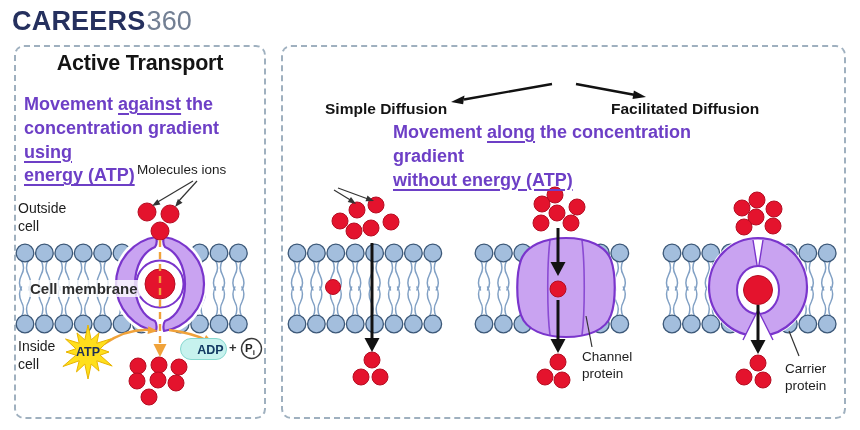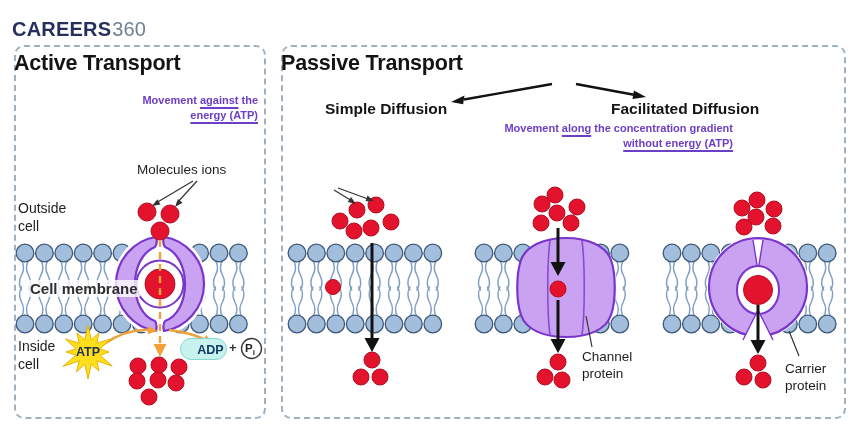--- a/index.html
+++ b/index.html
@@ -8,25 +8,25 @@
     --head-fill:#a3bedd; --head-stroke:#3c5878; --tail:#81a0c4;
     --navy:#25305e; --gray360:#727f93; --border:#9fb0bf;
   }
   *{box-sizing:border-box}
   html,body{margin:0;padding:0;background:#fff}
   #stage{position:relative;width:860px;height:430px;background:#fff;overflow:hidden;
          font-family:"Liberation Sans",sans-serif}
   .panel{position:absolute;border:2px dashed var(--border);border-radius:10px}
   #diagram{position:absolute;left:0;top:0;z-index:2}
   .txt{position:absolute;z-index:3}
-  #logo{left:12px;top:18px;font-size:20px;font-weight:bold;letter-spacing:.2px}
+  #logo{left:12px;top:6px;font-size:27px;font-weight:bold;letter-spacing:.2px}
   #logo .brand{color:var(--navy)}
   #logo .suffix{color:var(--gray360);font-weight:normal;margin-left:1px}
-  .ptitle{font-size:21.5px;font-weight:bold;color:#141414;text-align:left;letter-spacing:-.2px}
-  .subtitle{color:var(--purple);font-weight:bold;font-size:11px;line-height:1.32;text-align:right}
+  .ptitle{font-size:21.5px;font-weight:bold;color:#141414;text-align:center;letter-spacing:-.2px}
+  .subtitle{color:var(--purple);font-weight:bold;font-size:18px;line-height:1.32;text-align:left}
   .u{text-decoration:underline;text-decoration-thickness:1.5px;text-underline-offset:3px}
   .branch-lbl{font-size:15.5px;font-weight:bold;color:#141414;text-align:left}
   .lbl{font-size:13.5px;color:#1d1d1d;line-height:1.28}
   .memb-lbl{font-size:15px;font-weight:bold;color:#2e2e2e;background:rgba(255,255,255,.78);
             padding:0 3px;border-radius:3px}
   .energy-lbl{font-size:12.5px;font-weight:bold;color:#1d2e55;text-align:center}
   .plus{font-size:13px;font-weight:bold;color:#333}
   .pi{font-size:11.5px;font-weight:bold;color:#222}
   .pi sub{font-size:8px}
   
@@ -412,36 +412,36 @@
   </svg>
 
   <div id="logo" class="txt">
     <span class="brand">CAREERS</span><span class="suffix">360</span>
   </div>
 
   <div class="txt ptitle" style="left:14px;top:51px;width:252px">Active Transport</div>
 
   <div class="txt subtitle" style="left:24px;top:93px;width:234px">
     <div><span>Movement </span><span class="u">against</span><span> the</span></div>
+    <div><span>concentration gradient </span><span class="u">using</span></div>
     <div><span class="u">energy (ATP)</span></div>
   </div>
 
   <div class="txt lbl" style="left:137px;top:161px">Molecules ions</div>
   <div class="txt lbl" style="left:18px;top:200px;width:64px;font-size:14px">Outside cell</div>
   <div class="txt memb-lbl" style="left:27px;top:280px">Cell membrane</div>
   <div class="txt lbl" style="left:18px;top:338px;width:50px;font-size:14px">Inside cell</div>
 
   <div class="txt energy-lbl" style="left:66px;top:345px;width:44px">ATP</div>
   <div class="txt energy-lbl" style="left:181px;top:342.5px;width:59px;color:#123a63">ADP</div>
   <div class="txt plus" style="left:229px;top:340px">+</div>
   <div class="txt pi" style="left:245px;top:341.5px">
     <span>P</span><sub>i</sub>
   </div>
 
-  <div class="txt ptitle" style="left:281px;top:51px;width:565px">Passive Transport</div>
   <div class="txt branch-lbl" style="left:325px;top:100px;width:160px">Simple Diffusion</div>
   <div class="txt subtitle" style="left:393px;top:121px;width:340px">
     <div><span>Movement </span><span class="u">along</span><span> the concentration gradient</span></div>
     <div><span class="u">without energy (ATP)</span></div>
   </div>
 
   <div class="txt branch-lbl" style="left:611px;top:100px;width:178px">Facilitated Diffusion</div>
 
   <div class="txt lbl" style="left:582px;top:348px;width:72px">Channel protein</div>
   <div class="txt lbl" style="left:785px;top:360px;width:58px">Carrier protein</div>

